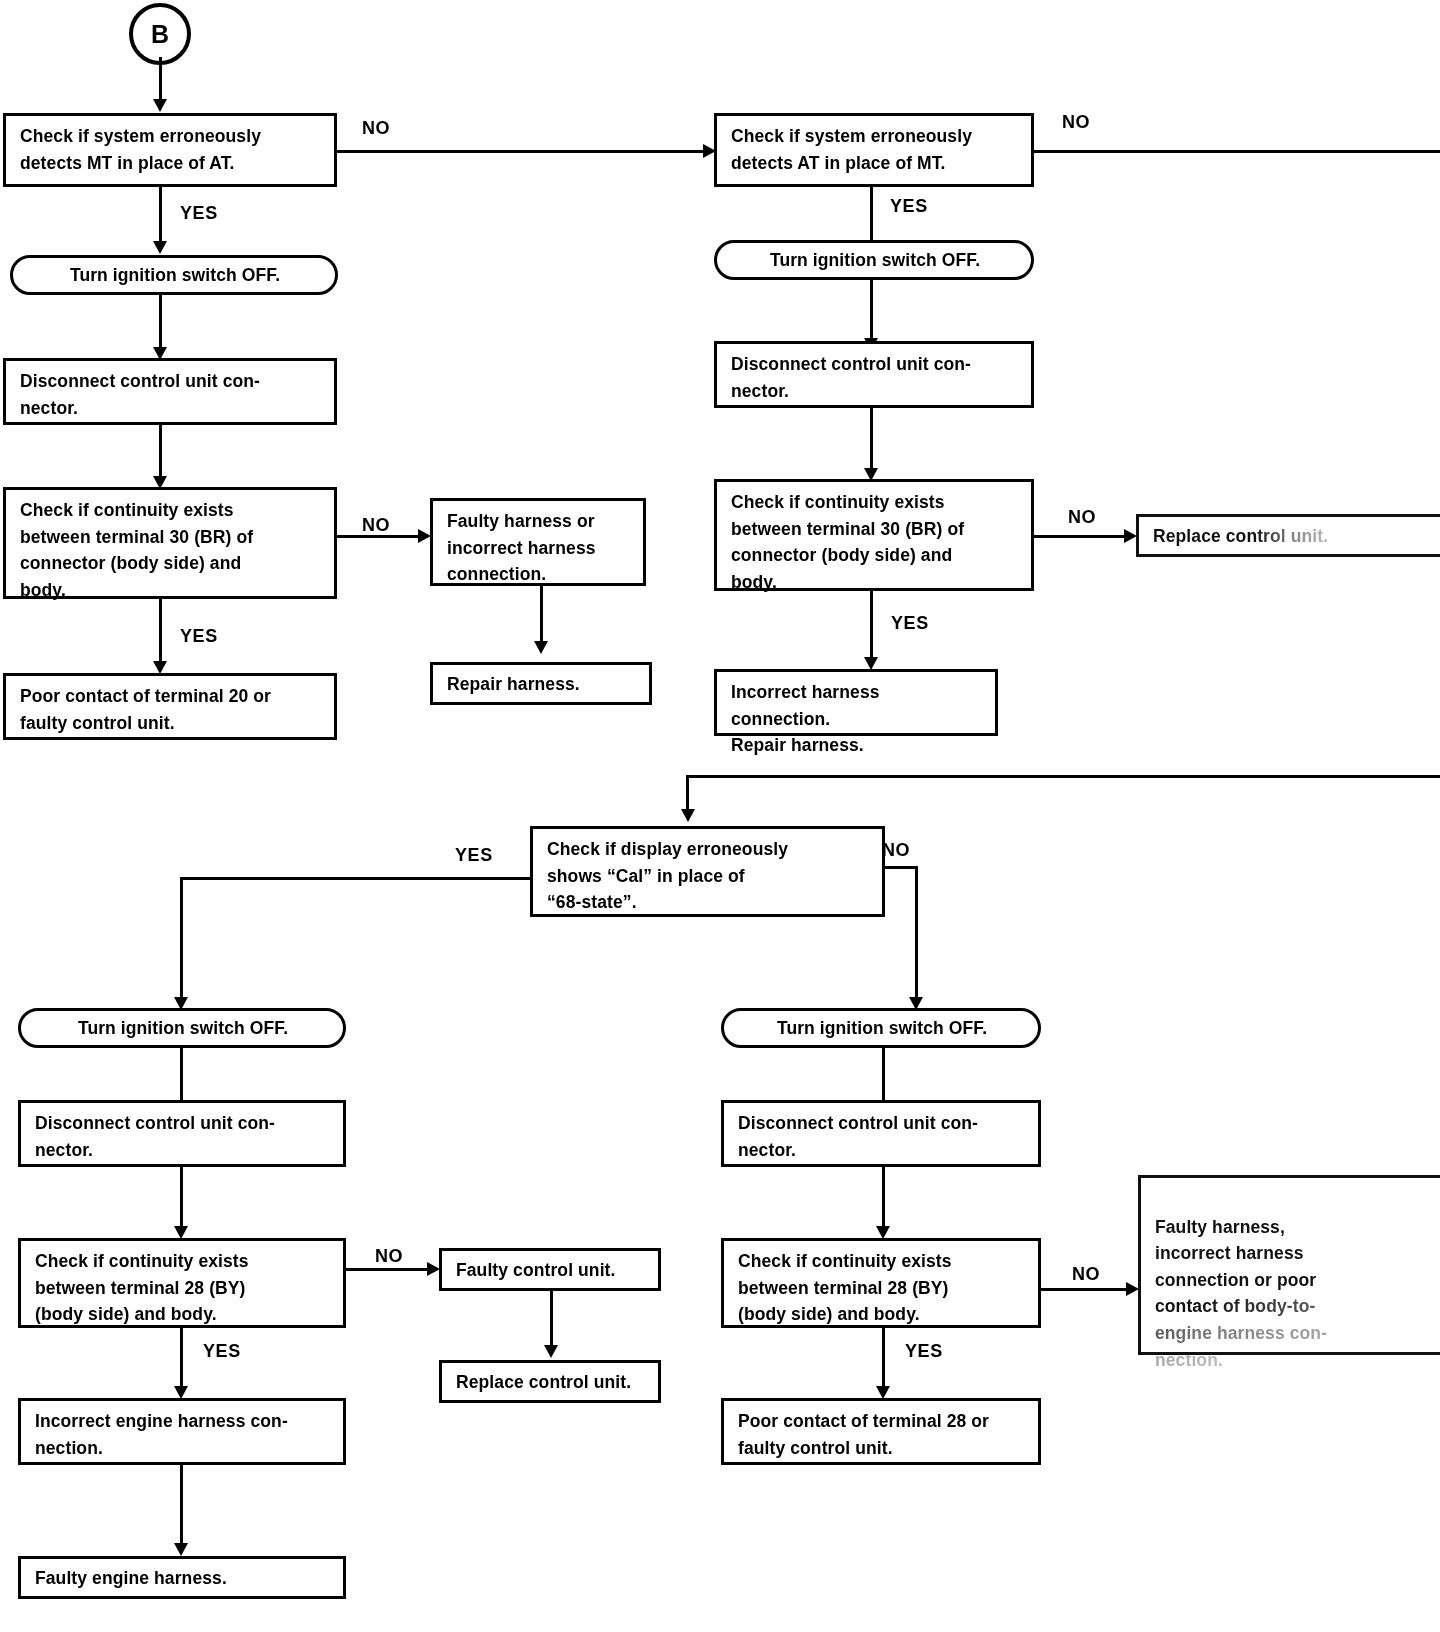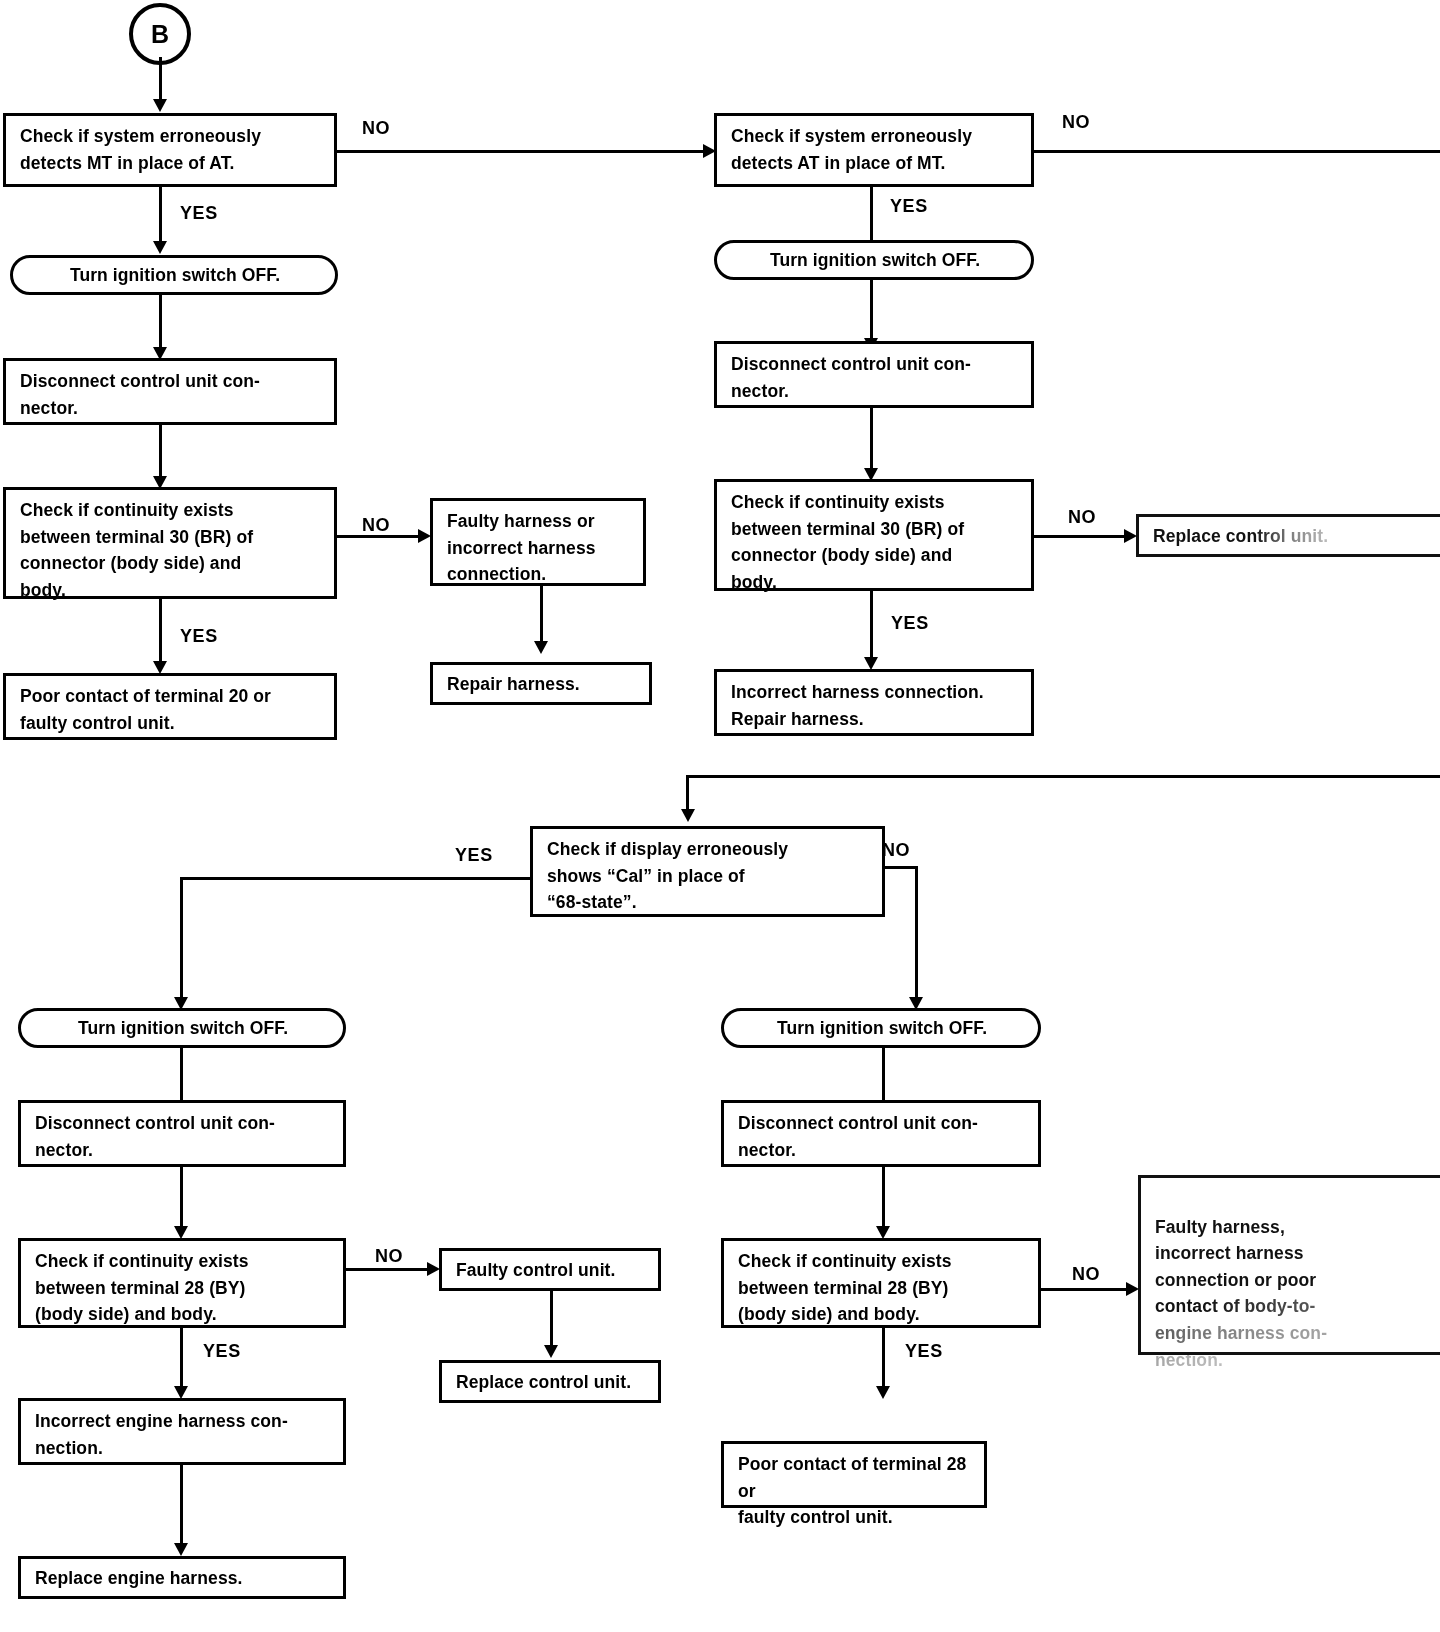--- a/index.html
+++ b/index.html
@@ -162,21 +162,21 @@
   <div class="lbl" style="left:1068px;top:507px;">NO</div>
 
   <div class="node vcenter faded clip-right" style="left:1136px;top:514px;width:304px;height:43px;">
     <span class="fade-text">Replace control unit.</span>
   </div>
 
   <div class="ln lnv" style="left:870px;top:591px;height:70px;"></div>
   <div class="arr-d" style="left:864px;top:657px;"></div>
   <div class="lbl" style="left:891px;top:613px;">YES</div>
 
-  <div class="node" style="left:714px;top:669px;width:320px;height:67px;">Incorrect harness connection.
+  <div class="node" style="left:714px;top:669px;width:284px;height:67px;">Incorrect harness connection.
 Repair harness.</div>
 
   <div class="ln lnh" style="left:686px;top:775px;width:754px;"></div>
   <div class="ln lnv" style="left:686px;top:775px;height:38px;"></div>
   <div class="arr-d" style="left:681px;top:809px;"></div>
 
   <div class="node" style="left:530px;top:826px;width:355px;height:91px;">Check if display erroneously
 shows “Cal” in place of
 “68-state”.</div>
 
@@ -219,21 +219,21 @@
   <div class="ln lnv" style="left:180px;top:1328px;height:62px;"></div>
   <div class="arr-d" style="left:174px;top:1386px;"></div>
   <div class="lbl" style="left:203px;top:1341px;">YES</div>
 
   <div class="node" style="left:18px;top:1398px;width:328px;height:67px;">Incorrect engine harness con-
 nection.</div>
 
   <div class="ln lnv" style="left:180px;top:1465px;height:82px;"></div>
   <div class="arr-d" style="left:174px;top:1543px;"></div>
 
-  <div class="node vcenter" style="left:18px;top:1556px;width:328px;height:43px;">Replace engine harness.</div>
+  <div class="node vcenter" style="left:18px;top:1556px;width:328px;height:43px;">Faulty engine harness.</div>
 
   <div class="node rounded" style="left:721px;top:1008px;width:320px;height:40px;">Turn ignition switch OFF.</div>
 
   <div class="ln lnv" style="left:882px;top:1048px;height:56px;"></div>
   <div class="arr-d" style="left:876px;top:1100px;"></div>
 
   <div class="node" style="left:721px;top:1100px;width:320px;height:67px;">Disconnect control unit con-
 nector.</div>
 
   <div class="ln lnv" style="left:882px;top:1167px;height:63px;"></div>
@@ -253,16 +253,16 @@
 connection or poor
 contact of body-to-
 engine harness con-
 nection.</span>
   </div>
 
   <div class="ln lnv" style="left:882px;top:1328px;height:62px;"></div>
   <div class="arr-d" style="left:876px;top:1386px;"></div>
   <div class="lbl" style="left:905px;top:1341px;">YES</div>
 
-  <div class="node" style="left:721px;top:1398px;width:266px;height:67px;margin-top:43px;">Poor contact of terminal 28 or
+  <div class="node" style="left:721px;top:1398px;width:320px;height:67px;">Poor contact of terminal 28 or
 faulty control unit.</div>
 
 </div>
 
 </body></html>

